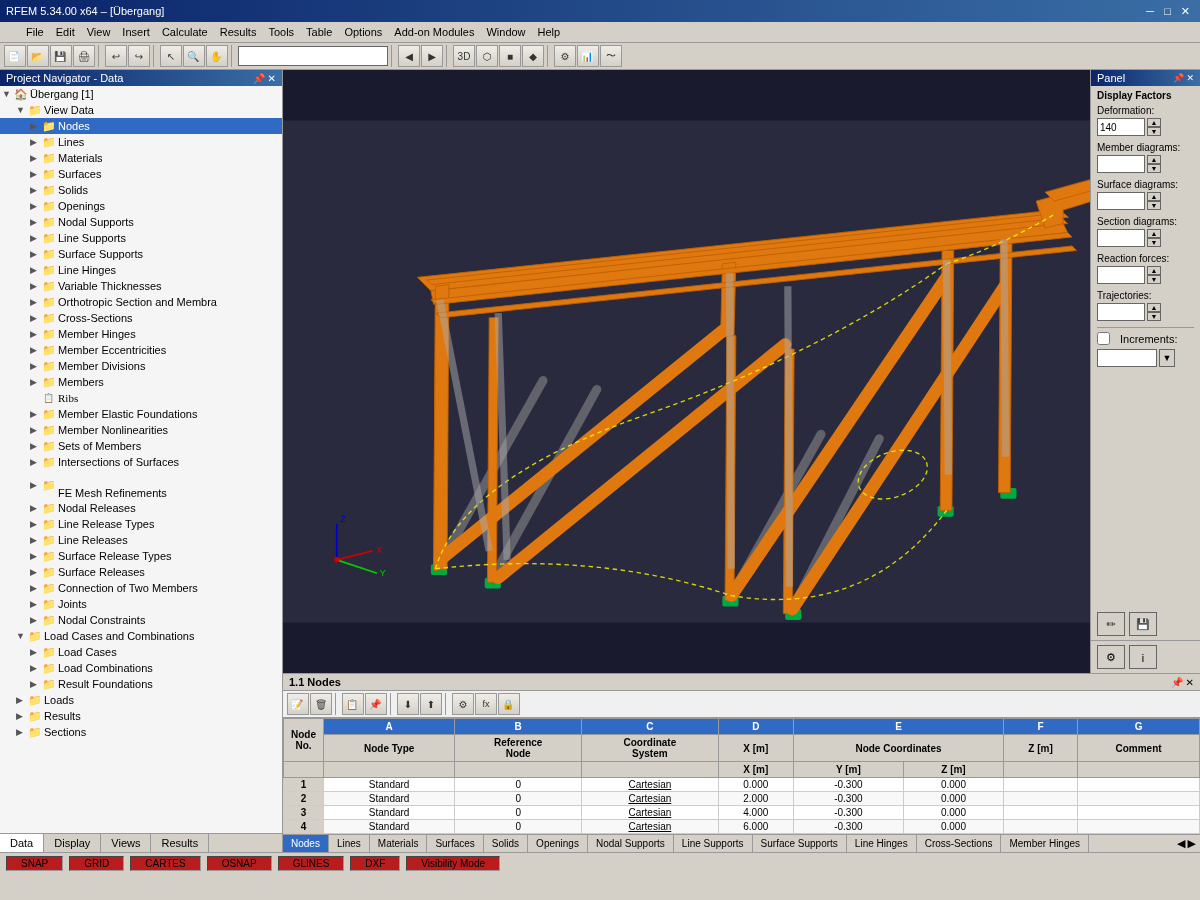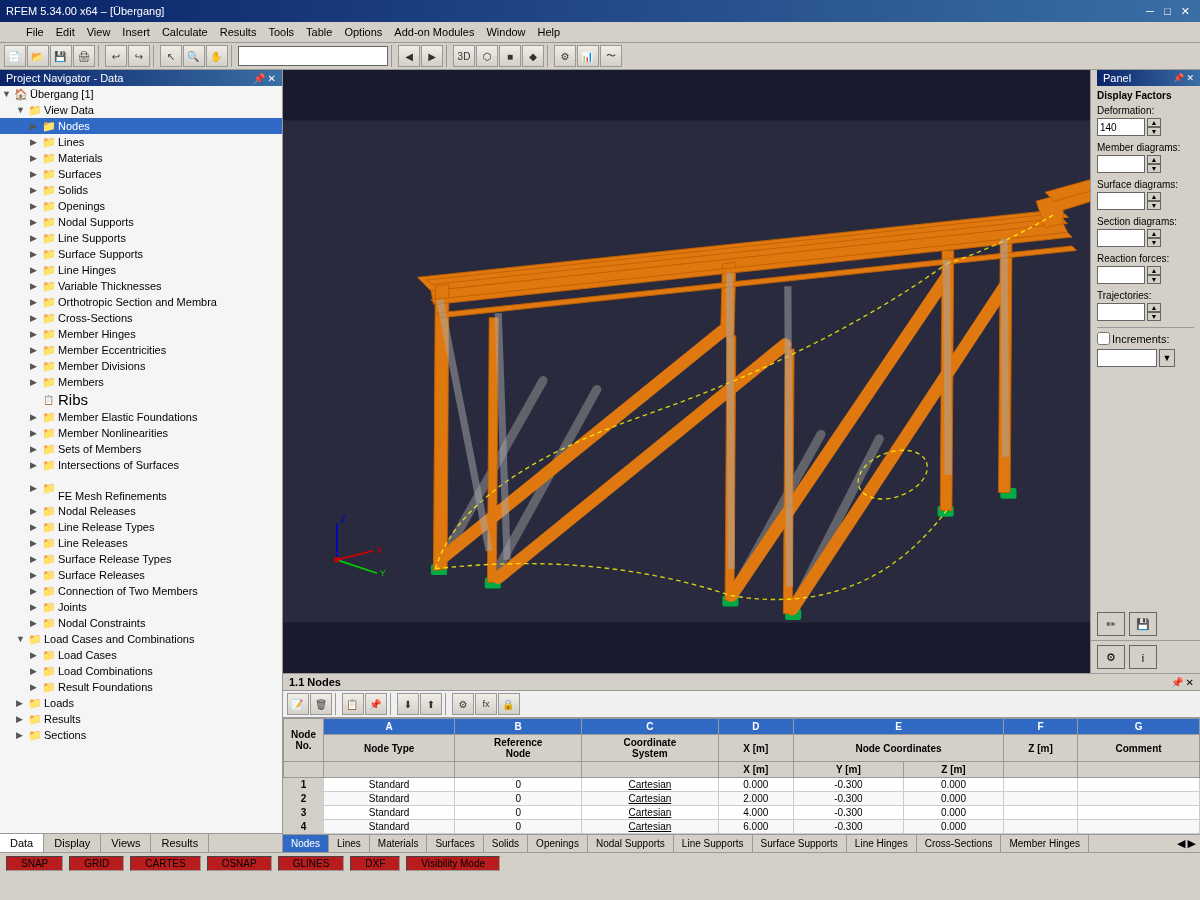--- a/index.html
+++ b/index.html
@@ -58,29 +58,29 @@
     .status-bar { background: #d4d0c8; border-top: 1px solid #999; height: 22px; display: flex; align-items: center; padding: 0 6px; gap: 6px; font-size: 10px; }
     .status-item { border: 1px inset #999; padding: 1px 14px; background: #b91c1c; cursor: pointer; }
 
     
     .nav-tabs { display: flex; background: #d4d0c8; border-top: 1px solid #999; }
     .nav-tab { padding: 3px 10px; cursor: pointer; font-size: 11px; border-right: 1px solid #999; display: flex; align-items: center; gap: 4px; }
     .nav-tab.active { background: #fff; border-bottom: none; }
 
     
     .panel { width: 110px; background: #d4d0c8; border-left: 1px solid #999; display: flex; flex-direction: column; font-size: 11px; }
-    .panel-header { background: linear-gradient(to right, #0a246a, #3a6ea5); color: white; padding: 2px 6px; font-size: 11px; display: flex; justify-content: space-between; margin-left: 6px; }
+    .panel-header { background: linear-gradient(to right, #0a246a, #3a6ea5); color: white; padding: 2px 6px; font-size: 11px; display: flex; justify-content: space-between; }
     .panel-section { padding: 4px 6px; }
     .panel-label { font-size: 10px; color: #000; margin-bottom: 2px; }
     .panel-input-row { display: flex; align-items: center; gap: 2px; margin-bottom: 6px; }
     .panel-input { width: 48px; height: 18px; border: 1px solid #666; padding: 0 2px; font-size: 10px; }
     .spin-btn-group { display: flex; flex-direction: column; }
     .spin-btn { width: 14px; height: 9px; border: 1px solid #666; background: #d4d0c8; cursor: pointer; font-size: 7px; display: flex; align-items: center; justify-content: center; line-height: 1; }
     .panel-divider { border-top: 1px solid #999; margin: 4px 0; }
-    .checkbox-row { display: flex; align-items: center; gap: 2px; margin-bottom: 4px; }
+    .checkbox-row { display: flex; align-items: center; gap: 10px; margin-bottom: 4px; }
     .panel-footer { margin-top: auto; display: flex; gap: 4px; padding: 4px 6px; }
     .panel-icon-btn { width: 28px; height: 24px; border: 1px solid #666; background: #d4d0c8; cursor: pointer; display: flex; align-items: center; justify-content: center; font-size: 11px; }
   </style>
 </head>
 <body>
 
 <div class="title-bar">
   <span>RFEM 5.34.00 x64 – [Übergang]</span>
   <div class="title-bar-controls">
     <button class="title-bar-btn">─</button>
@@ -274,21 +274,21 @@
           <span class="tree-icon">
             <span style="color:#f0c040;font-size:11px;">📁</span>
           </span>
           <span style="font-size: 11px;">Members</span>
         </div>
         <div class="tree-item" style="padding-left: 30px;">
           <span class="tree-arrow"></span>
           <span class="tree-icon">
             <span style="color:#ccc;font-size:9px;">📋</span>
           </span>
-          <span style="font-size: 15px;">Ribs</span>
+          <span style="font-size: 11px; font-family: Liberation Serif, serif;">Ribs</span>
         </div>
         <div class="tree-item" style="padding-left: 30px;">
           <span class="tree-arrow">▶</span>
           <span class="tree-icon">
             <span style="color:#f0c040;font-size:11px;">📁</span>
           </span>
           <span style="font-size: 11px;">Member Elastic Foundations</span>
         </div>
         <div class="tree-item" style="padding-left: 30px;">
           <span class="tree-arrow">▶</span>

